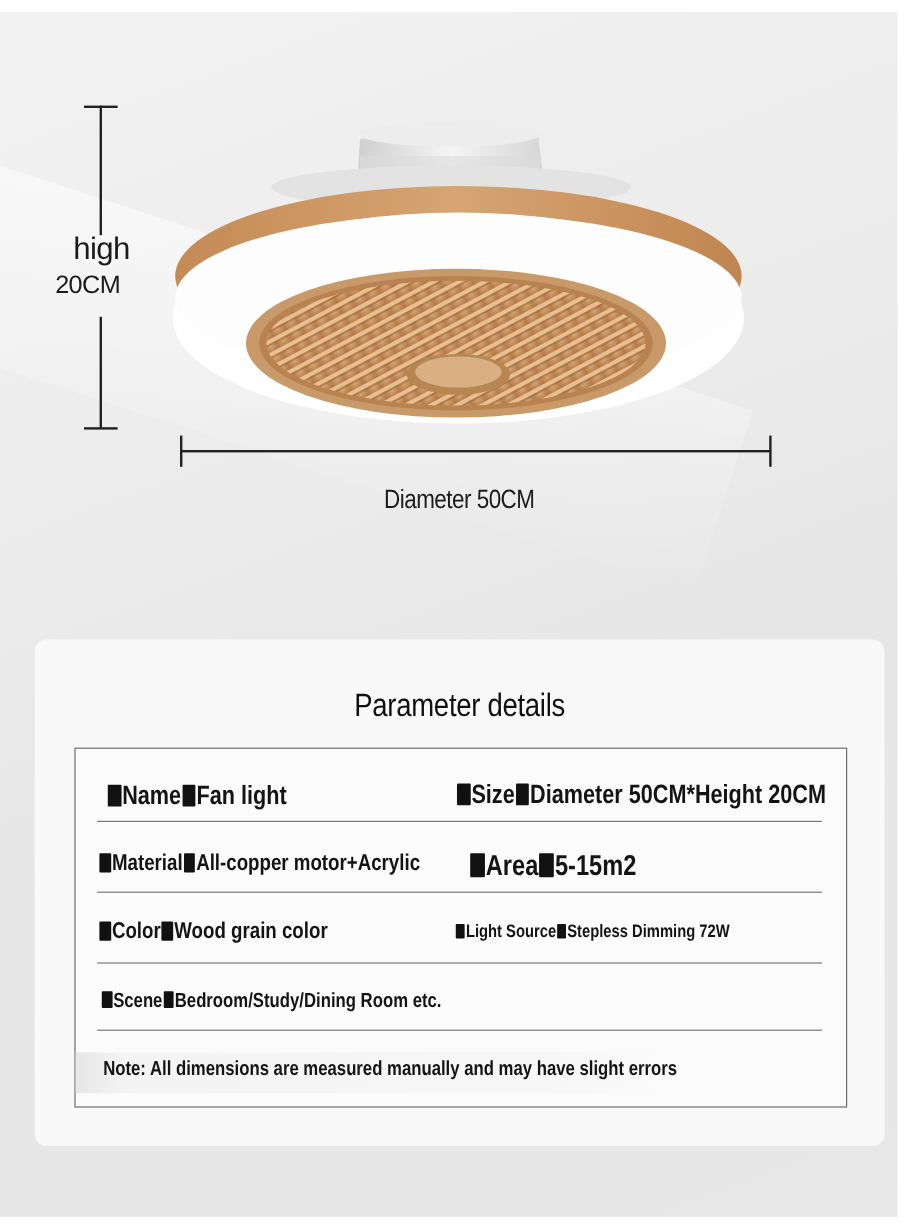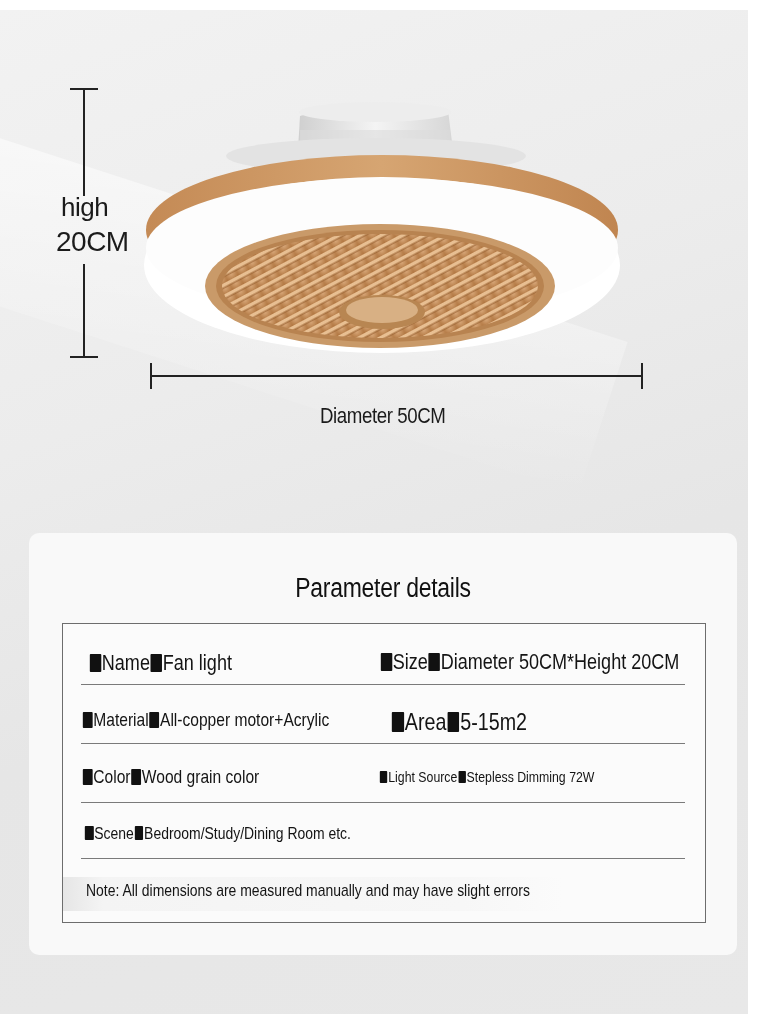--- a/index.html
+++ b/index.html
@@ -39,21 +39,21 @@
     background:#f9f9f9;
     border-radius:10px;
   }
   .card-title {
     position:absolute; left:0; right:0; top:40px; text-align:center;
     font-size:27px; font-weight:normal; color:#111;
     transform:scaleX(0.85); letter-spacing:-0.3px;
   }
   .table-box {
     position:absolute; left:33px; top:90px; width:642px; height:298px;
-    border:1.5px solid #6d6d6d; background:#fbfbfb;
+    border:1.5px solid #6d6d6d; background:#fbfbfb;font-weight:bold;
   }
   .row-line { position:absolute; height:1px; background:#7a7a7a; }
   .cell {
     position:absolute; white-space:nowrap; color:#141414;
     transform-origin:left center; transform:scaleX(0.82);
   }
   .bullet {
     display:inline-block; width:0.62em; height:0.82em; background:#111;
     vertical-align:-0.08em; margin:0 1px; border-radius:1px;
   }
@@ -65,21 +65,21 @@
 </head>
 <body>
 
 <div class="canvas">
   <div class="sheen"></div>
 
   <div>
     <div class="vcap" style="top:78px;"></div>
     <div class="vline" style="top:78px;height:108px;"></div>
     <div class="dim-text" style="left:61px;top:182px;font-size:26px;">high</div>
-    <div class="dim-text" style="left:56px;top:216px;font-size:28px;">20CM</div>
+    <div class="dim-text" style="left:46px;top:216px;font-size:21px;">20CM</div>
     <div class="vline" style="top:254px;height:93px;"></div>
     <div class="vcap" style="top:346px;"></div>
   </div>
 
   <svg class="fan" viewBox="0 0 500 280">
     <defs>
       <linearGradient id="wood" x1="0" x2="1" y1="0" y2="0">
         <stop offset="0" stop-color="#c48a55"></stop>
         <stop offset="0.5" stop-color="#d6a572"></stop>
         <stop offset="1" stop-color="#c08550"></stop>

